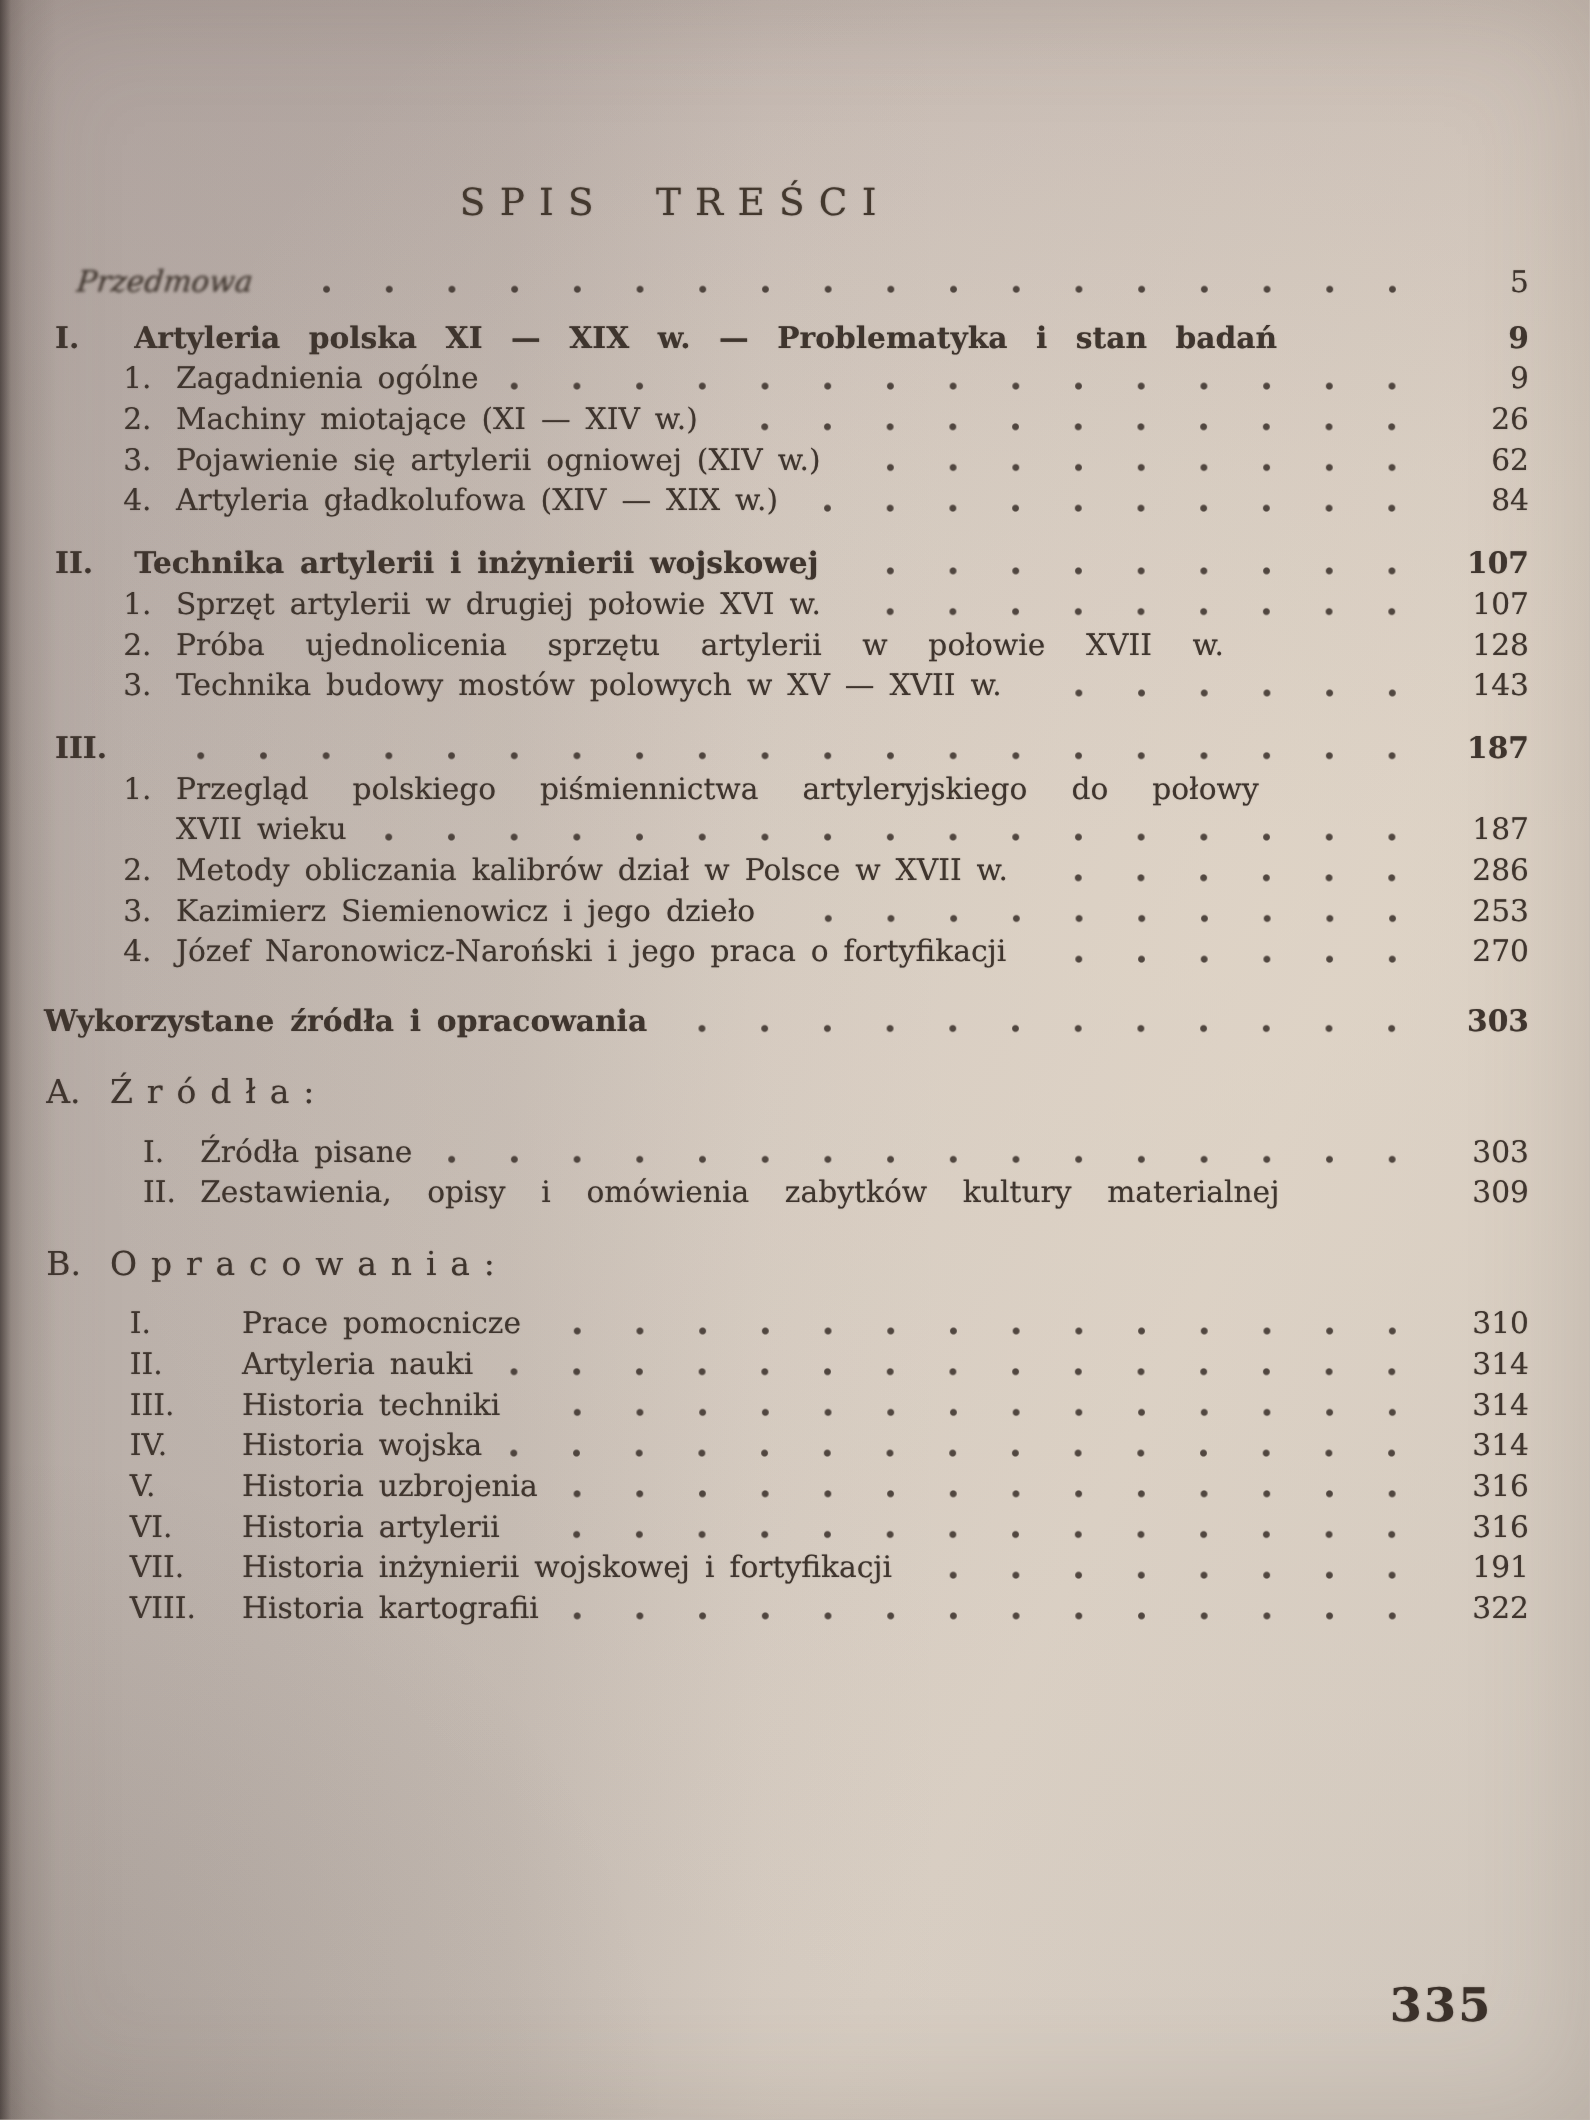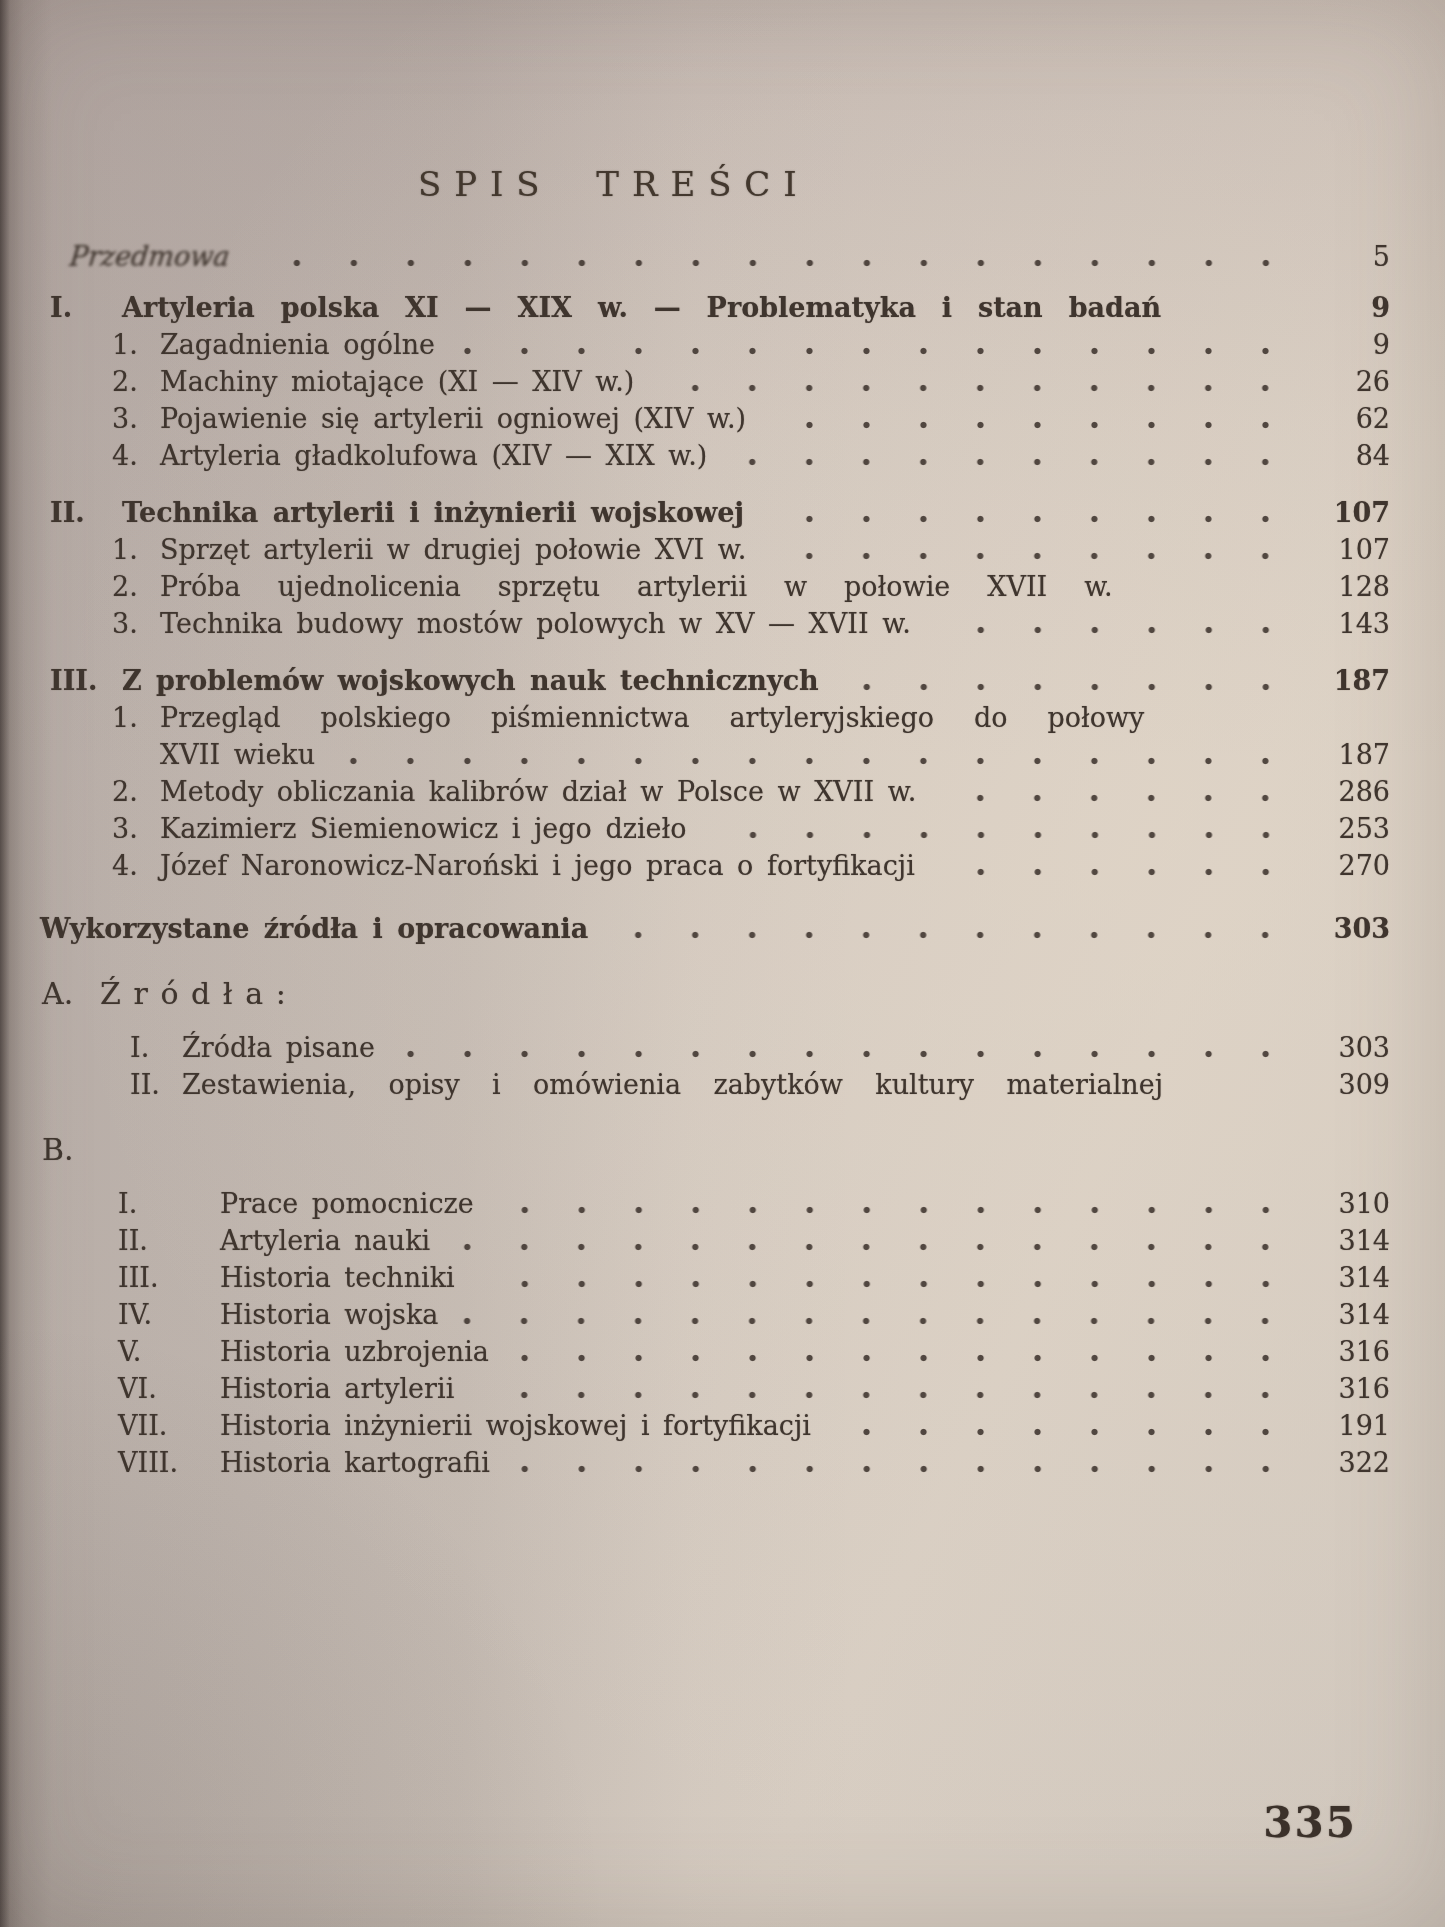--- a/index.html
+++ b/index.html
@@ -135,21 +135,20 @@
   </div>
   <div class="row sub">
     <span class="num">3.</span>
     <span class="label">Technika budowy mostów polowych w XV — XVII w.</span>
     <span class="leader"></span>
     <span class="page-num">143</span>
   </div>
 
   <div class="row main mt2">
     <span class="num">III.</span>
-    <span class="label">Z problemów wojskowych nauk technicznych</span>
     <span class="leader"></span>
     <span class="page-num">187</span>
   </div>
   <div class="row sub stretch no-leader">
     <span class="num">1.</span>
     <span class="label">Przegląd polskiego piśmiennictwa artyleryjskiego do połowy</span>
     <span class="leader"></span>
     <span class="page-num"></span>
   </div>
   <div class="row cont">
@@ -196,20 +195,21 @@
   </div>
   <div class="row asub stretch no-leader">
     <span class="num">II.</span>
     <span class="label">Zestawienia, opisy i omówienia zabytków kultury materialnej</span>
     <span class="leader"></span>
     <span class="page-num">309</span>
   </div>
 
   <div class="row asec no-leader mt3">
     <span class="num">B.</span>
+    <span class="label">Opracowania:</span>
     <span class="leader"></span>
     <span class="page-num"></span>
   </div>
   <div class="row bsub mt1">
     <span class="num">I.</span>
     <span class="label">Prace pomocnicze</span>
     <span class="leader"></span>
     <span class="page-num">310</span>
   </div>
   <div class="row bsub">

